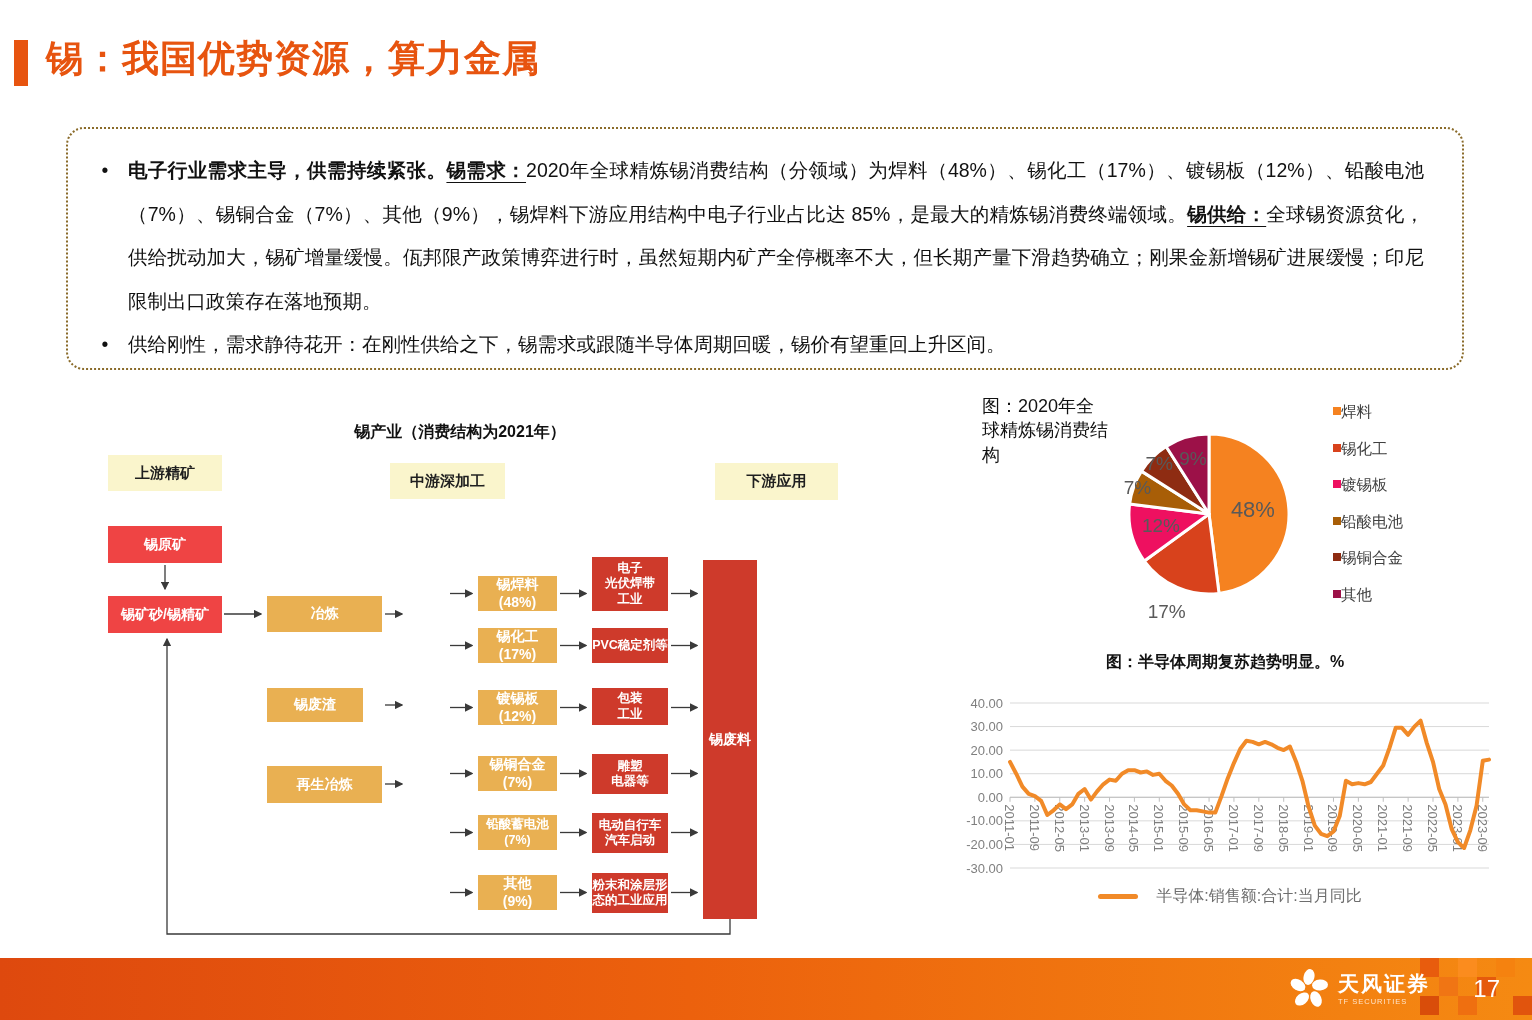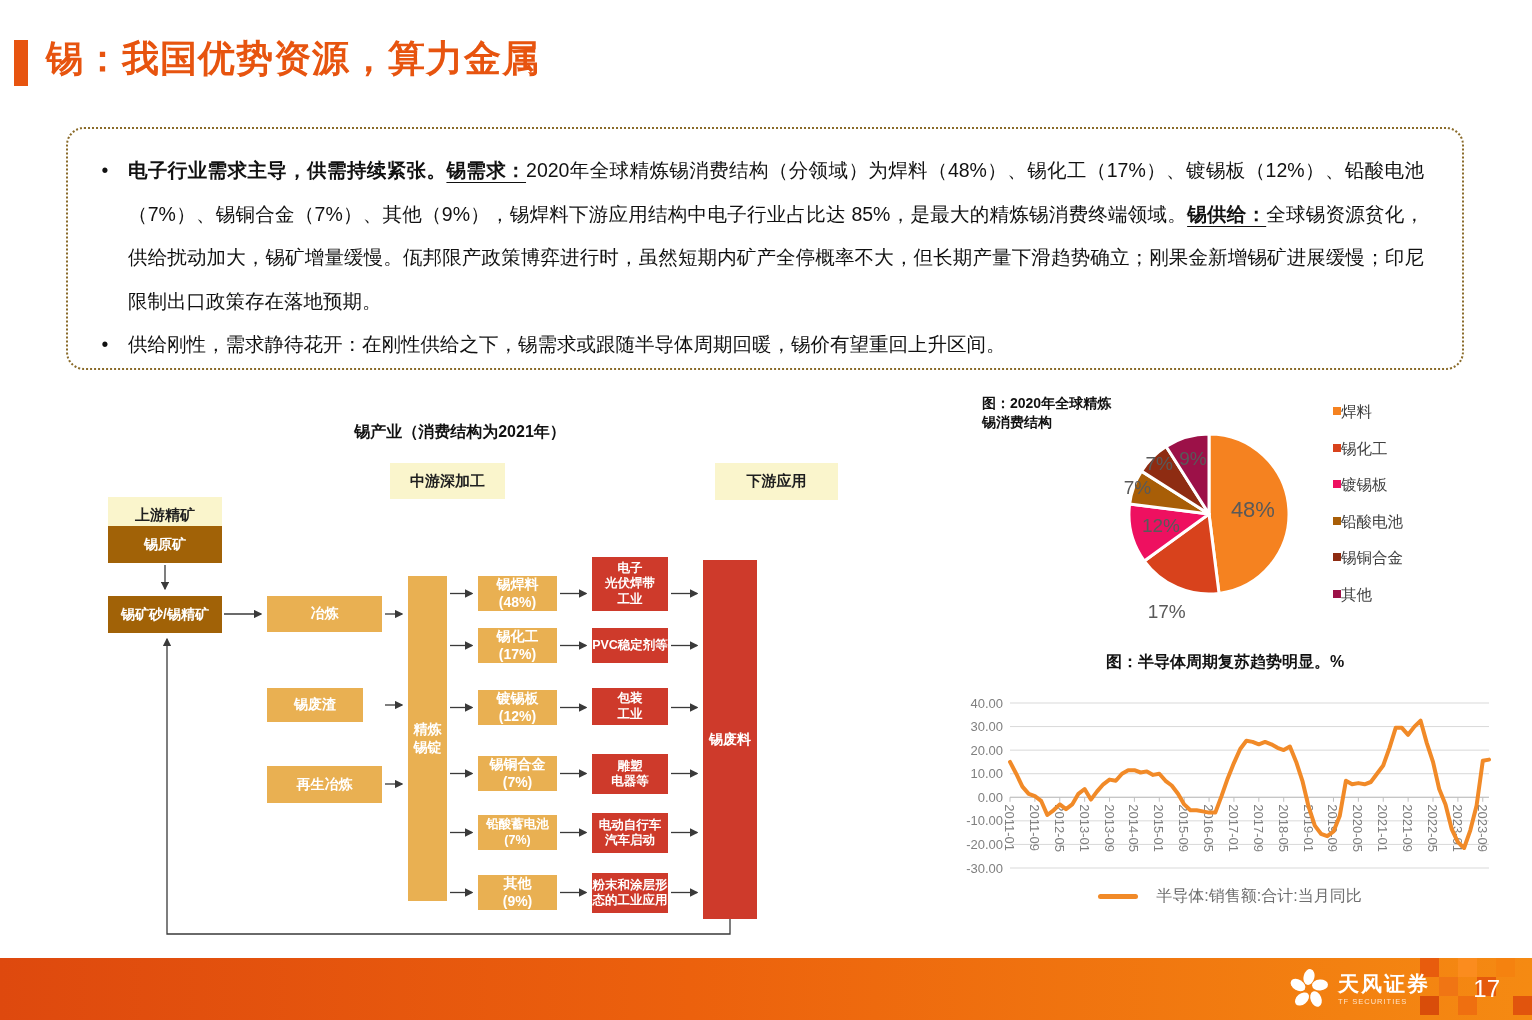--- a/index.html
+++ b/index.html
@@ -17,26 +17,26 @@
   .bullet-dot{width:18px;text-align:center;flex:0 0 18px;}
   .bullet-text{width:1296px;text-align:justify;}
   .bullet-text span[data-u]{text-decoration:underline;text-underline-offset:5px;}
   
   .diagram{position:absolute;left:95px;top:418px;width:790px;height:545px;}
   .diagram-title{position:absolute;left:170px;top:4px;width:390px;text-align:center;font-size:16px;font-weight:bold;color:#111;}
   .dbox{position:absolute;display:flex;align-items:center;justify-content:center;text-align:center;
     font-weight:bold;font-size:14px;line-height:1.22;color:#fff;box-sizing:border-box;}
   .dbox span{white-space:pre-line;}
   .hdr{background:#FAF5CC;color:#1f1f1f;font-size:15px;}
-  .ob{background:#a16207;}
+  .ob{background:#ef4444;}
   .gb{background:#E9B052;}
   .rb{background:#CE3A2B;font-size:12.5px;}
   .arrows{position:absolute;left:0;top:0;}
   
-  .pie-title{position:absolute;left:982px;top:394px;width:130px;font-size:14px;font-weight:bold;line-height:1.35;color:#111;}
+  .pie-title{position:absolute;left:982px;top:394px;width:130px;font-size:18px;font-weight:normal;line-height:1.35;color:#111;}
   #pie-svg{position:absolute;left:1106px;top:418px;}
   .pie-legend{position:absolute;left:1333px;top:402px;}
   .legend-item{display:flex;align-items:flex-start;height:36.5px;}
   .legend-chip{width:8px;height:8px;margin-top:5px;flex:0 0 8px;}
   .legend-label{font-size:15.5px;color:#404040;}
   
   .line-title{position:absolute;left:955px;top:652px;width:540px;text-align:center;font-size:16px;font-weight:bold;color:#111;}
   #line-svg{position:absolute;left:955px;top:676px;}
   .line-legend{position:absolute;left:1000px;top:886px;width:460px;display:flex;align-items:center;justify-content:center;gap:18px;}
   .line-swatch{width:40px;height:5px;border-radius:3px;background:#F18A28;}
@@ -65,21 +65,21 @@
   </div>
   <div class="bullet-row">
     <span class="bullet-dot">•</span>
     <div class="bullet-text"><span>供给刚性，需求静待花开：在刚性供给之下，锡需求或跟随半导体周期回暖，锡价有望重回上升区间。</span></div>
   </div>
 </div>
 
 <div class="diagram">
   <div class="diagram-title">锡产业（消费结构为2021年）</div>
 
-  <div class="dbox hdr" style="left:13px;top:37px;width:114px;height:36px;margin-top:42px;">
+  <div class="dbox hdr" style="left:13px;top:37px;width:114px;height:36px;">
       <span>上游精矿</span>
     </div>
   <div class="dbox hdr" style="left:295px;top:45px;width:115px;height:36px;">
       <span>中游深加工</span>
     </div>
   <div class="dbox hdr" style="left:620px;top:45px;width:123px;height:37px;">
       <span>下游应用</span>
     </div>
 
   <div class="dbox ob" style="left:13px;top:108px;width:114px;height:37px;">
@@ -92,24 +92,20 @@
   <div class="dbox gb" style="left:172px;top:178px;width:115px;height:36px;">
       <span>冶炼</span>
     </div>
   <div class="dbox gb" style="left:172px;top:270px;width:96px;height:34px;justify-content:center;">
       <span>锡废渣</span>
     </div>
   <div class="dbox gb" style="left:172px;top:348px;width:115px;height:37px;">
       <span>再生冶炼</span>
     </div>
 
-  <div class="dbox gb" style="left:313px;top:158px;width:39px;height:325px;">
-      <span>精炼
-锡锭</span>
-    </div>
 
   <div class="dbox gb" style="left:383px;top:158px;width:79px;height:35px;">
       <span>锡焊料
 (48%)</span>
     </div>
   <div class="dbox gb" style="left:383px;top:210px;width:79px;height:35px;">
       <span>锡化工
 (17%)</span>
     </div>
   <div class="dbox gb" style="left:383px;top:272px;width:79px;height:35px;">

